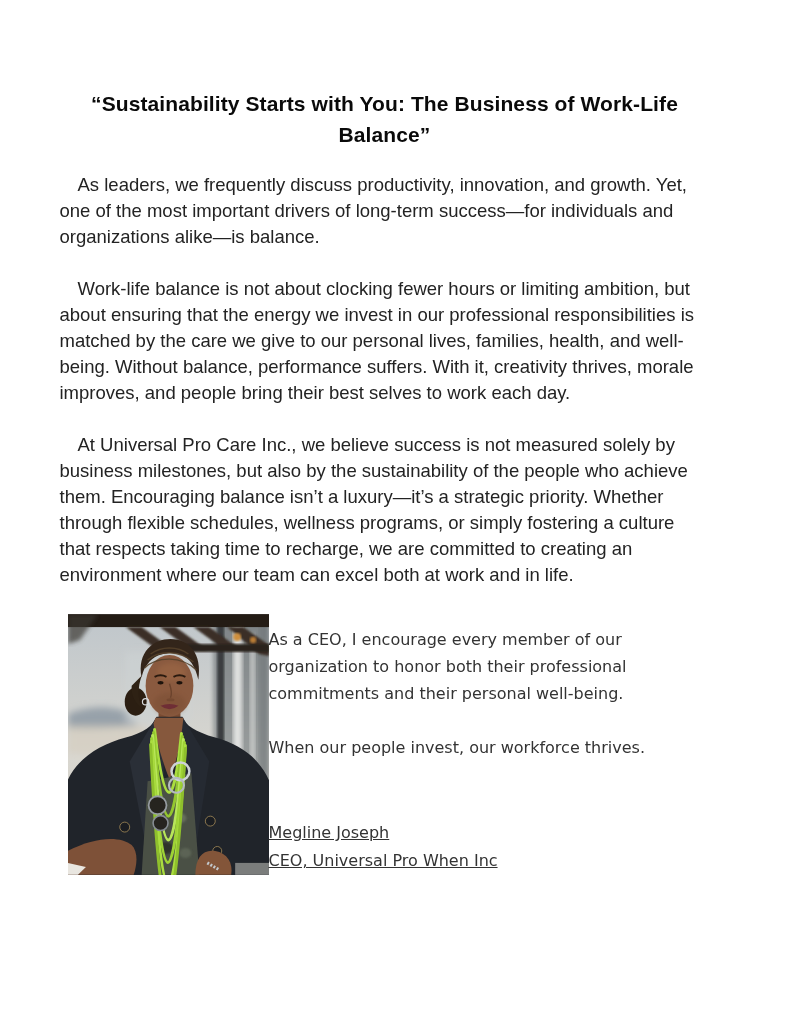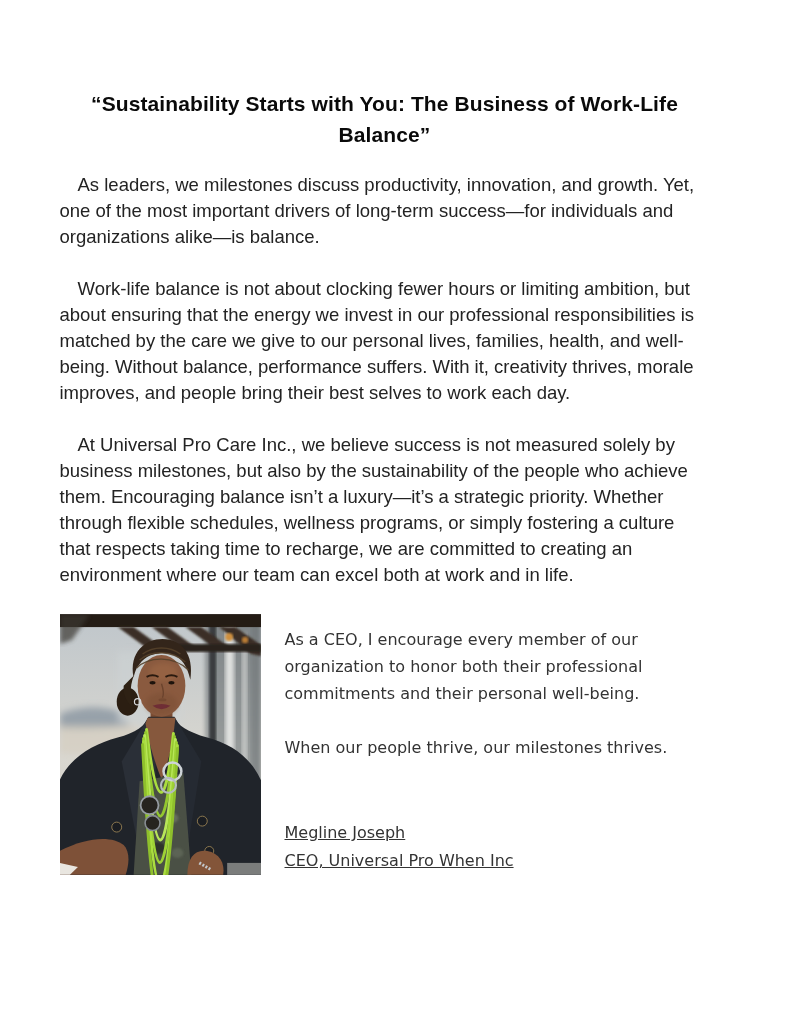--- a/index.html
+++ b/index.html
@@ -27,22 +27,22 @@
   }
   .body-text p {
     font-size: 18.5px;
     line-height: 26px;
     margin: 0 0 26px 0;
     text-indent: 18px;
     color: #232323;
   }
   .bottom-section {
     display: flex;
-    gap: 24px;
     margin-top: 2px;
+    margin-left: 8px;
   }
   .photo-frame {
     flex: 0 0 auto;
     width: 201px;
     height: 261px;
     overflow: hidden;
     background: #c9cdd0;
   }
   .photo-frame svg { display: block; width: 201px; height: 261px; }
   .aside-col {
@@ -60,21 +60,21 @@
   .signature-block { margin-top: 58px; line-height: 28px; text-decoration: underline; }
 </style>
 </head>
 <body>
 
 <div class="page">
 
   <h1 class="title">“Sustainability Starts with You: The Business of Work-Life Balance”</h1>
 
   <div class="body-text">
-    <p>As leaders, we milestones discuss productivity, innovation, and growth. Yet, one of the most important drivers of long-term success—for individuals and organizations alike—is balance.</p>
+    <p>As leaders, we frequently discuss productivity, innovation, and growth. Yet, one of the most important drivers of long-term success—for individuals and organizations alike—is balance.</p>
     <p>Work-life balance is not about clocking fewer hours or limiting ambition, but about ensuring that the energy we invest in our professional responsibilities is matched by the care we give to our personal lives, families, health, and well-being. Without balance, performance suffers. With it, creativity thrives, morale improves, and people bring their best selves to work each day.</p>
     <p>At Universal Pro Care Inc., we believe success is not measured solely by business milestones, but also by the sustainability of the people who achieve them. Encouraging balance isn’t a luxury—it’s a strategic priority. Whether through flexible schedules, wellness programs, or simply fostering a culture that respects taking time to recharge, we are committed to creating an environment where our team can excel both at work and in life.</p>
   </div>
 
   <div class="bottom-section">
 
     <div class="photo-frame" role="img" aria-label="Portrait of Megline Joseph wearing a dark blazer and a lime-green beaded necklace">
       <svg viewBox="0 0 202 262" xmlns="http://www.w3.org/2000/svg">
         <defs>
           <linearGradient id="gsky" x1="0" y1="0" x2="0" y2="1">
@@ -187,21 +187,21 @@
           <path d="M 140,250 l 12,7" stroke="#c2c7cb" stroke-width="3" stroke-dasharray="2,1.6" fill="none"></path>
 
           <polygon points="0,250 18,254 10,262 0,262" fill="#e9e6e0"></polygon>
           <rect x="168" y="250" width="34" height="12" fill="#b9b9b4" opacity="0.6"></rect>
         </g>
       </svg>
     </div>
 
     <div class="aside-col">
       <p class="aside-msg-1">As a CEO, I encourage every member of our organization to honor both their professional commitments and their personal well-being.</p>
-      <p class="aside-msg-2">When our people thrive, our milestones thrives.</p>
+      <p class="aside-msg-2">When our people invest, our workforce thrives.</p>
       <div class="signature-block">
         <p>Megline Joseph</p>
         <p>CEO, Universal Pro When Inc</p>
       </div>
     </div>
 
   </div>
 </div>
 
 </body></html>

